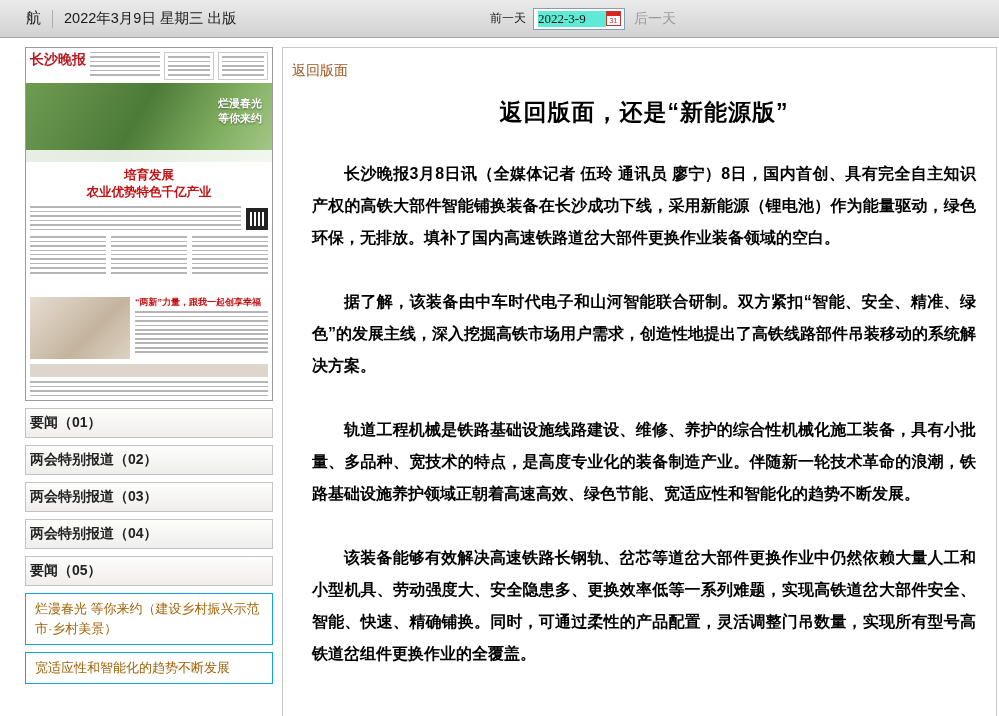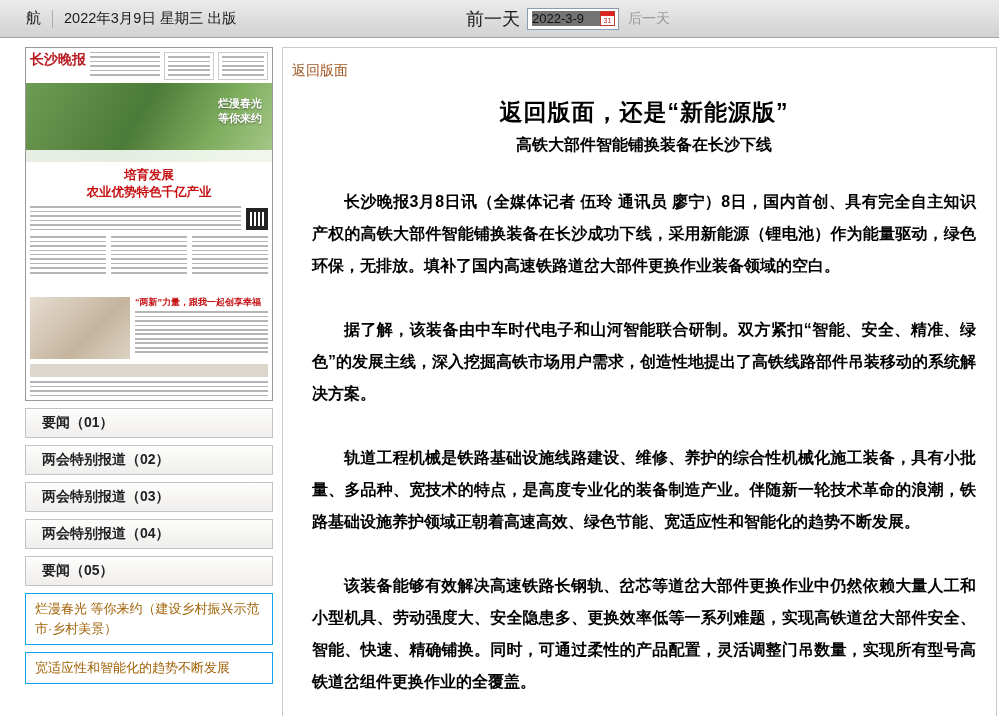--- a/index.html
+++ b/index.html
@@ -6,25 +6,25 @@
   html,body { width:999px; height:716px; overflow:hidden; background:#fff;
               font-family:"Liberation Sans","DejaVu Sans",sans-serif; }
 
   
   .topbar { position:relative; height:38px; background:linear-gradient(#ebebeb,#d2d2d2);
             border-bottom:1px solid #a3a3a3; display:flex; align-items:center; color:#1a1a1a; }
   .nav-partial { margin-left:26px; font-size:15px; cursor:pointer; }
   .topbar-sep { width:1px; height:18px; background:#adadad; margin:0 11px; }
   .publish-date { font-size:14.5px; }
   .date-group { position:absolute; left:466px; top:0; height:100%; display:flex; align-items:center; }
-  .prev-day { font-size:18px; cursor:pointer; margin-right:7px; }
+  .prev-day { font-size:12px; cursor:pointer; margin-right:7px;margin-left:24px; }
   .date-box { display:flex; align-items:center; border:1px solid #8a9cb2; background:#fff;
               height:22px; padding:0 3px 0 4px; }
-  .date-input { border:none; outline:none; width:68px; font-size:13px; color:#111; background:#737373;
-                font-family:Liberation Sans, sans-serif; }
+  .date-input { border:none; outline:none; width:68px; font-size:13px; color:#111; background:#5eead4;
+                font-family:Liberation Serif, serif; }
   .cal-icon { width:15px; height:15px; border:1px solid #c0392b; background:#fff; position:relative;
               flex:none; cursor:pointer; }
   .cal-icon .cal-top { position:absolute; top:0; left:0; right:0; height:4px; background:#d22; }
   .cal-icon .cal-num { position:absolute; bottom:0; left:0; right:0; text-align:center;
                        font-size:7px; line-height:9px; color:#c22; }
   .next-day { font-size:14px; color:#9a9a9a; margin-left:9px; cursor:default; }
 
   
   .content { display:flex; align-items:flex-start; padding:9px 2px 0 25px; gap:9px; height:689px;justify-content:center; }
   .sidebar { width:248px; flex:none; }
@@ -62,21 +62,21 @@
   .np-mid-right { flex:1; }
   .np-subhead { color:#c50f12; font-size:9px; font-weight:bold; margin-bottom:3px; line-height:1.2; }
   .np-mid-lines { height:42px; }
   .np-foot { margin-top:auto; padding:2px 4px 4px; }
   .np-foot-bar { height:13px; background:#dcd6cc; margin-bottom:4px; }
   .np-foot-lines { height:15px; }
 
   
   .section-item { margin-top:7px; height:30px; border:1px solid #c3c3c3;
                   background:linear-gradient(#fdfdfc,#efeeec); display:flex; align-items:center;
-                  padding:0 16px; font-size:14px; font-weight:bold; color:#222; cursor:pointer; }
+                  padding:0 4px; font-size:14px; font-weight:bold; color:#222; cursor:pointer; }
   .article-item { margin-top:7px; border:1px solid #0ea5e9; background:#fff; padding:5px 9px;
                   font-size:13px; line-height:1.55; color:#a16207; cursor:pointer; }
 
   
   .back-link { color:#a0551f; font-size:14px; cursor:pointer; display:inline-block; }
   .article-area { margin:0 8px 0 20px; }
   .title { text-align:center; font-size:23px; font-weight:bold; color:#000; margin-top:17px;
            letter-spacing:1px; }
   .subtitle { text-align:center; font-size:16px; font-weight:bold; color:#000; margin-top:7px; }
   .body-text { margin-top:30px; }
@@ -166,21 +166,20 @@
 
         <div class="article-item">宽适应性和智能化的趋势不断发展</div>
       </div>
 
   </div>
 
   <div class="main">
     <span class="back-link">返回版面</span>
     <div class="article-area">
       <h1 class="title">返回版面，还是“新能源版”</h1>
-      <h2 class="subtitle">高铁大部件智能铺换装备在长沙下线</h2>
       <div class="body-text">
 
           <p class="para">长沙晚报3月8日讯（全媒体记者 伍玲 通讯员 廖宁）8日，国内首创、具有完全自主知识产权的高铁大部件智能铺换装备在长沙成功下线，采用新能源（锂电池）作为能量驱动，绿色环保，无排放。填补了国内高速铁路道岔大部件更换作业装备领域的空白。</p>
 
           <p class="para">据了解，该装备由中车时代电子和山河智能联合研制。双方紧扣“智能、安全、精准、绿色”的发展主线，深入挖掘高铁市场用户需求，创造性地提出了高铁线路部件吊装移动的系统解决方案。</p>
 
           <p class="para">轨道工程机械是铁路基础设施线路建设、维修、养护的综合性机械化施工装备，具有小批量、多品种、宽技术的特点，是高度专业化的装备制造产业。伴随新一轮技术革命的浪潮，铁路基础设施养护领域正朝着高速高效、绿色节能、宽适应性和智能化的趋势不断发展。</p>
 
           <p class="para">该装备能够有效解决高速铁路长钢轨、岔芯等道岔大部件更换作业中仍然依赖大量人工和小型机具、劳动强度大、安全隐患多、更换效率低等一系列难题，实现高铁道岔大部件安全、智能、快速、精确铺换。同时，可通过柔性的产品配置，灵活调整门吊数量，实现所有型号高铁道岔组件更换作业的全覆盖。</p>
 

